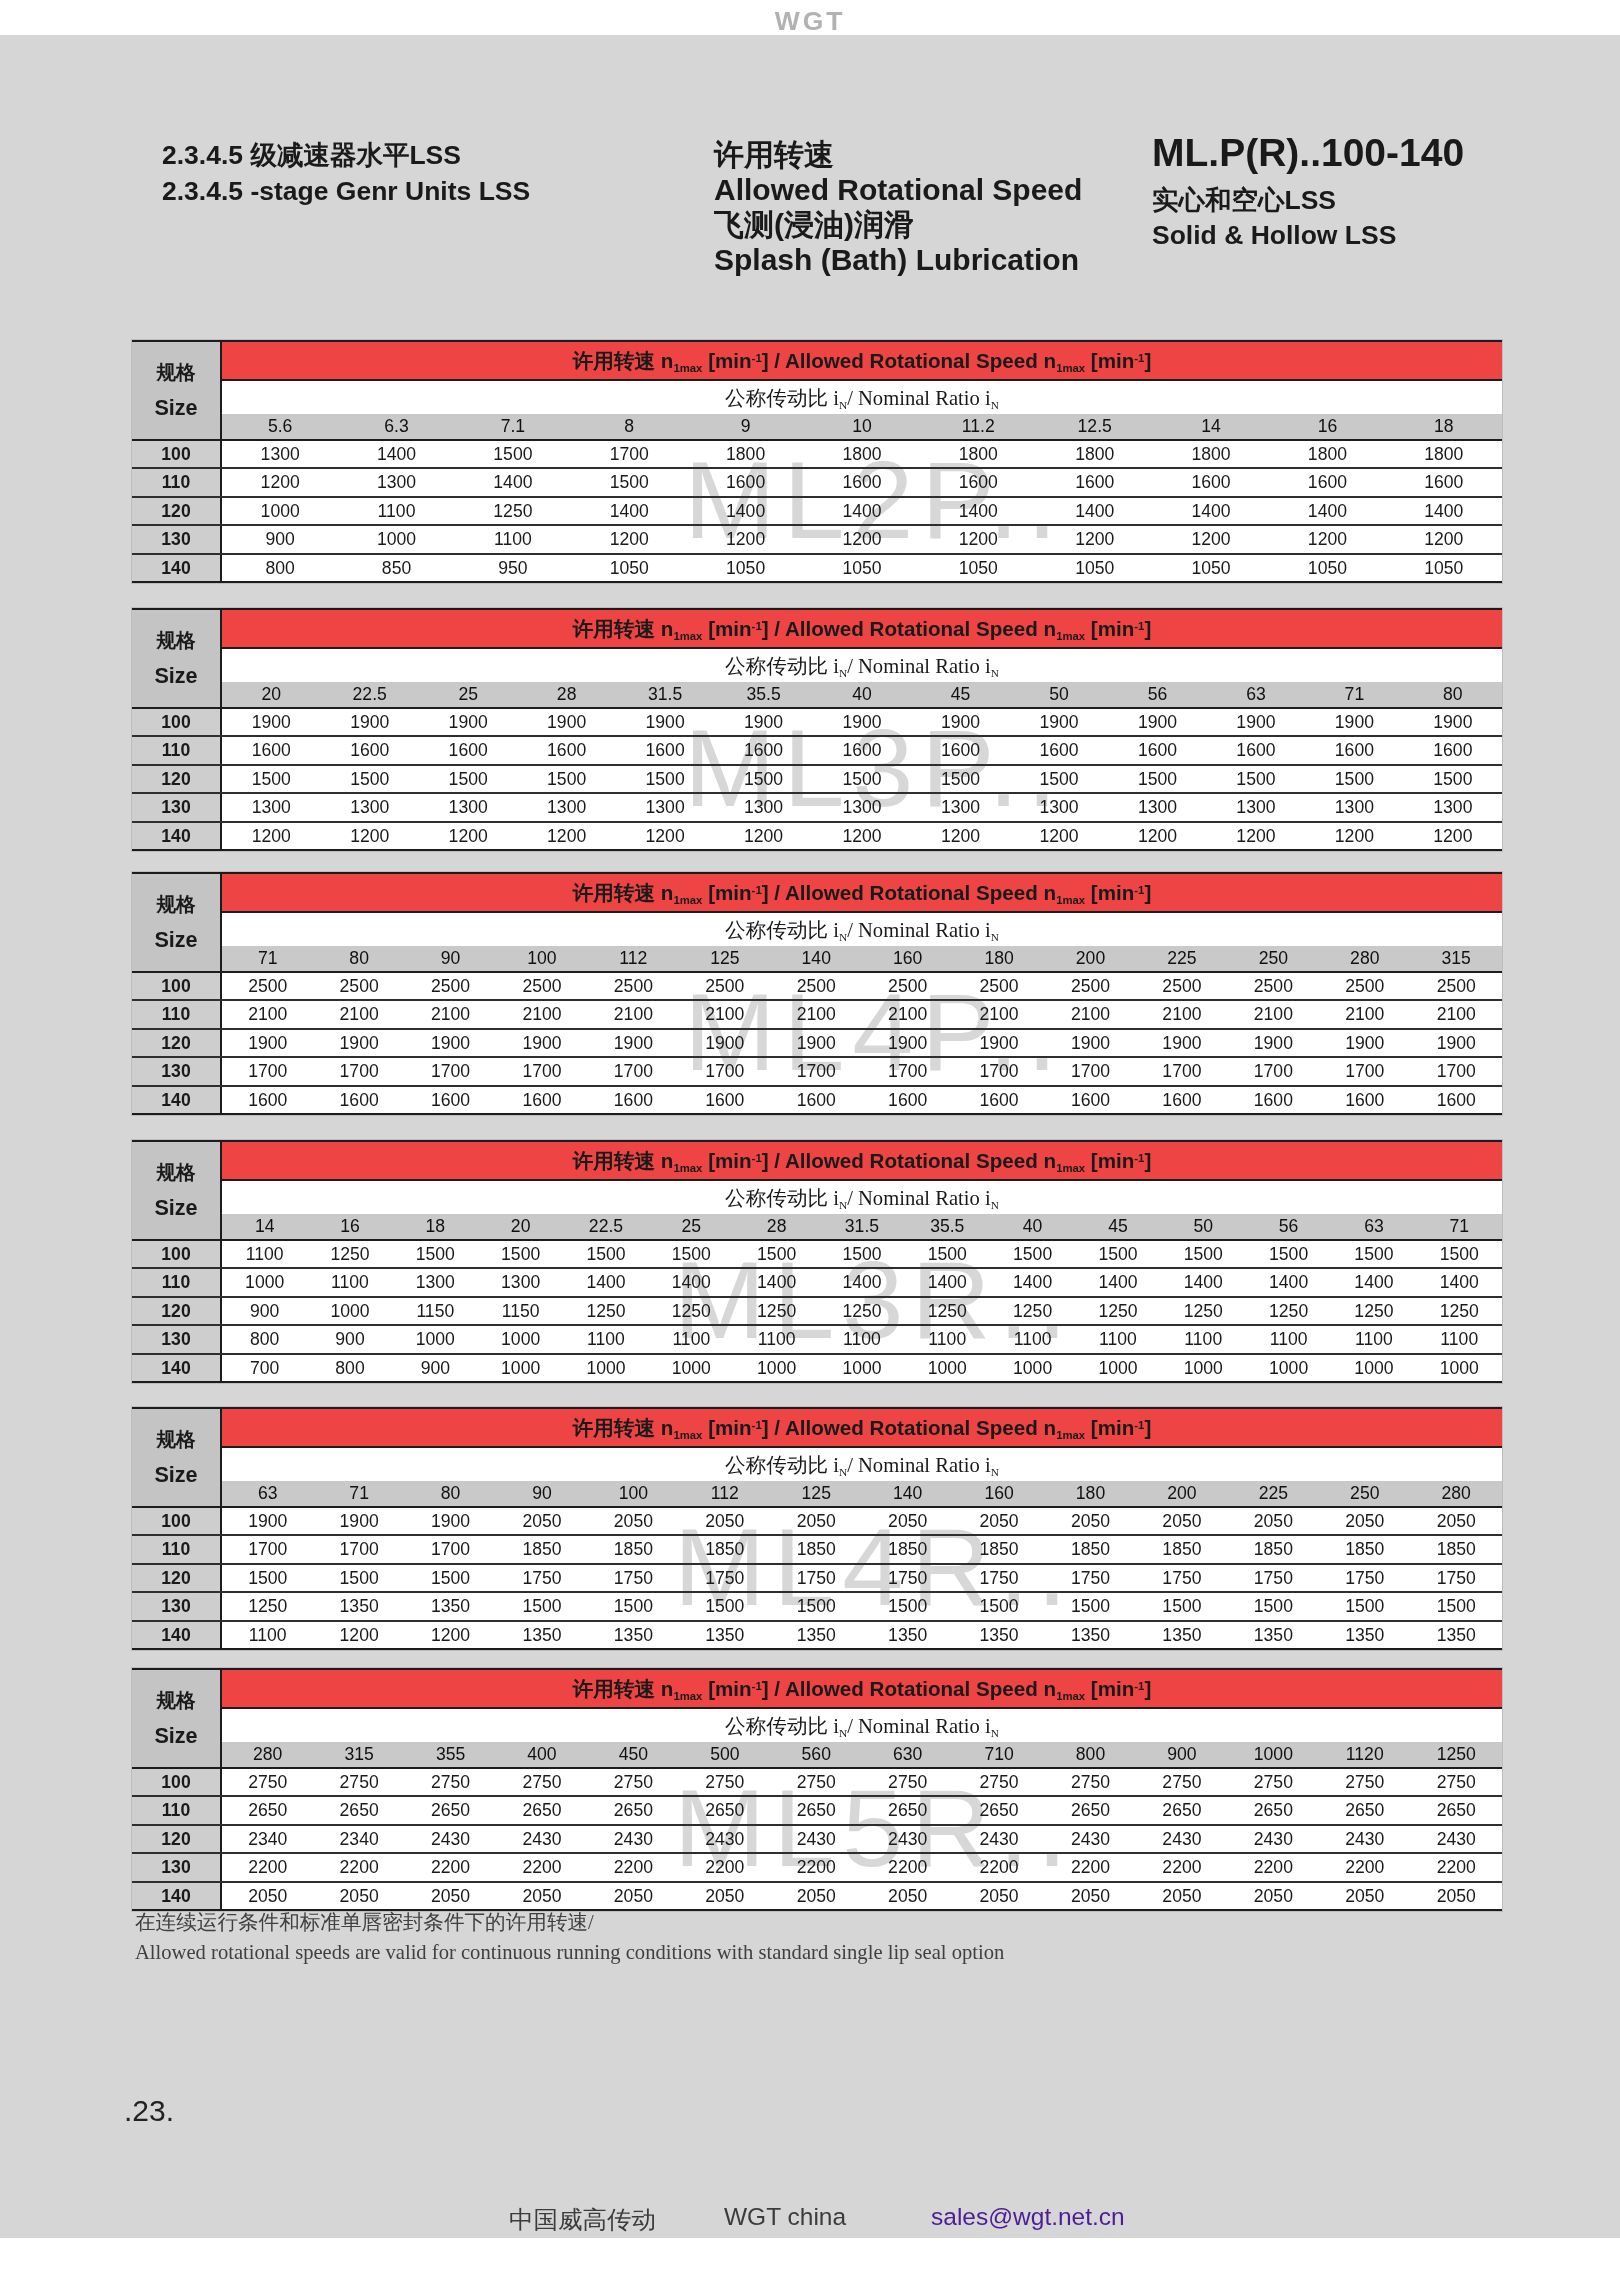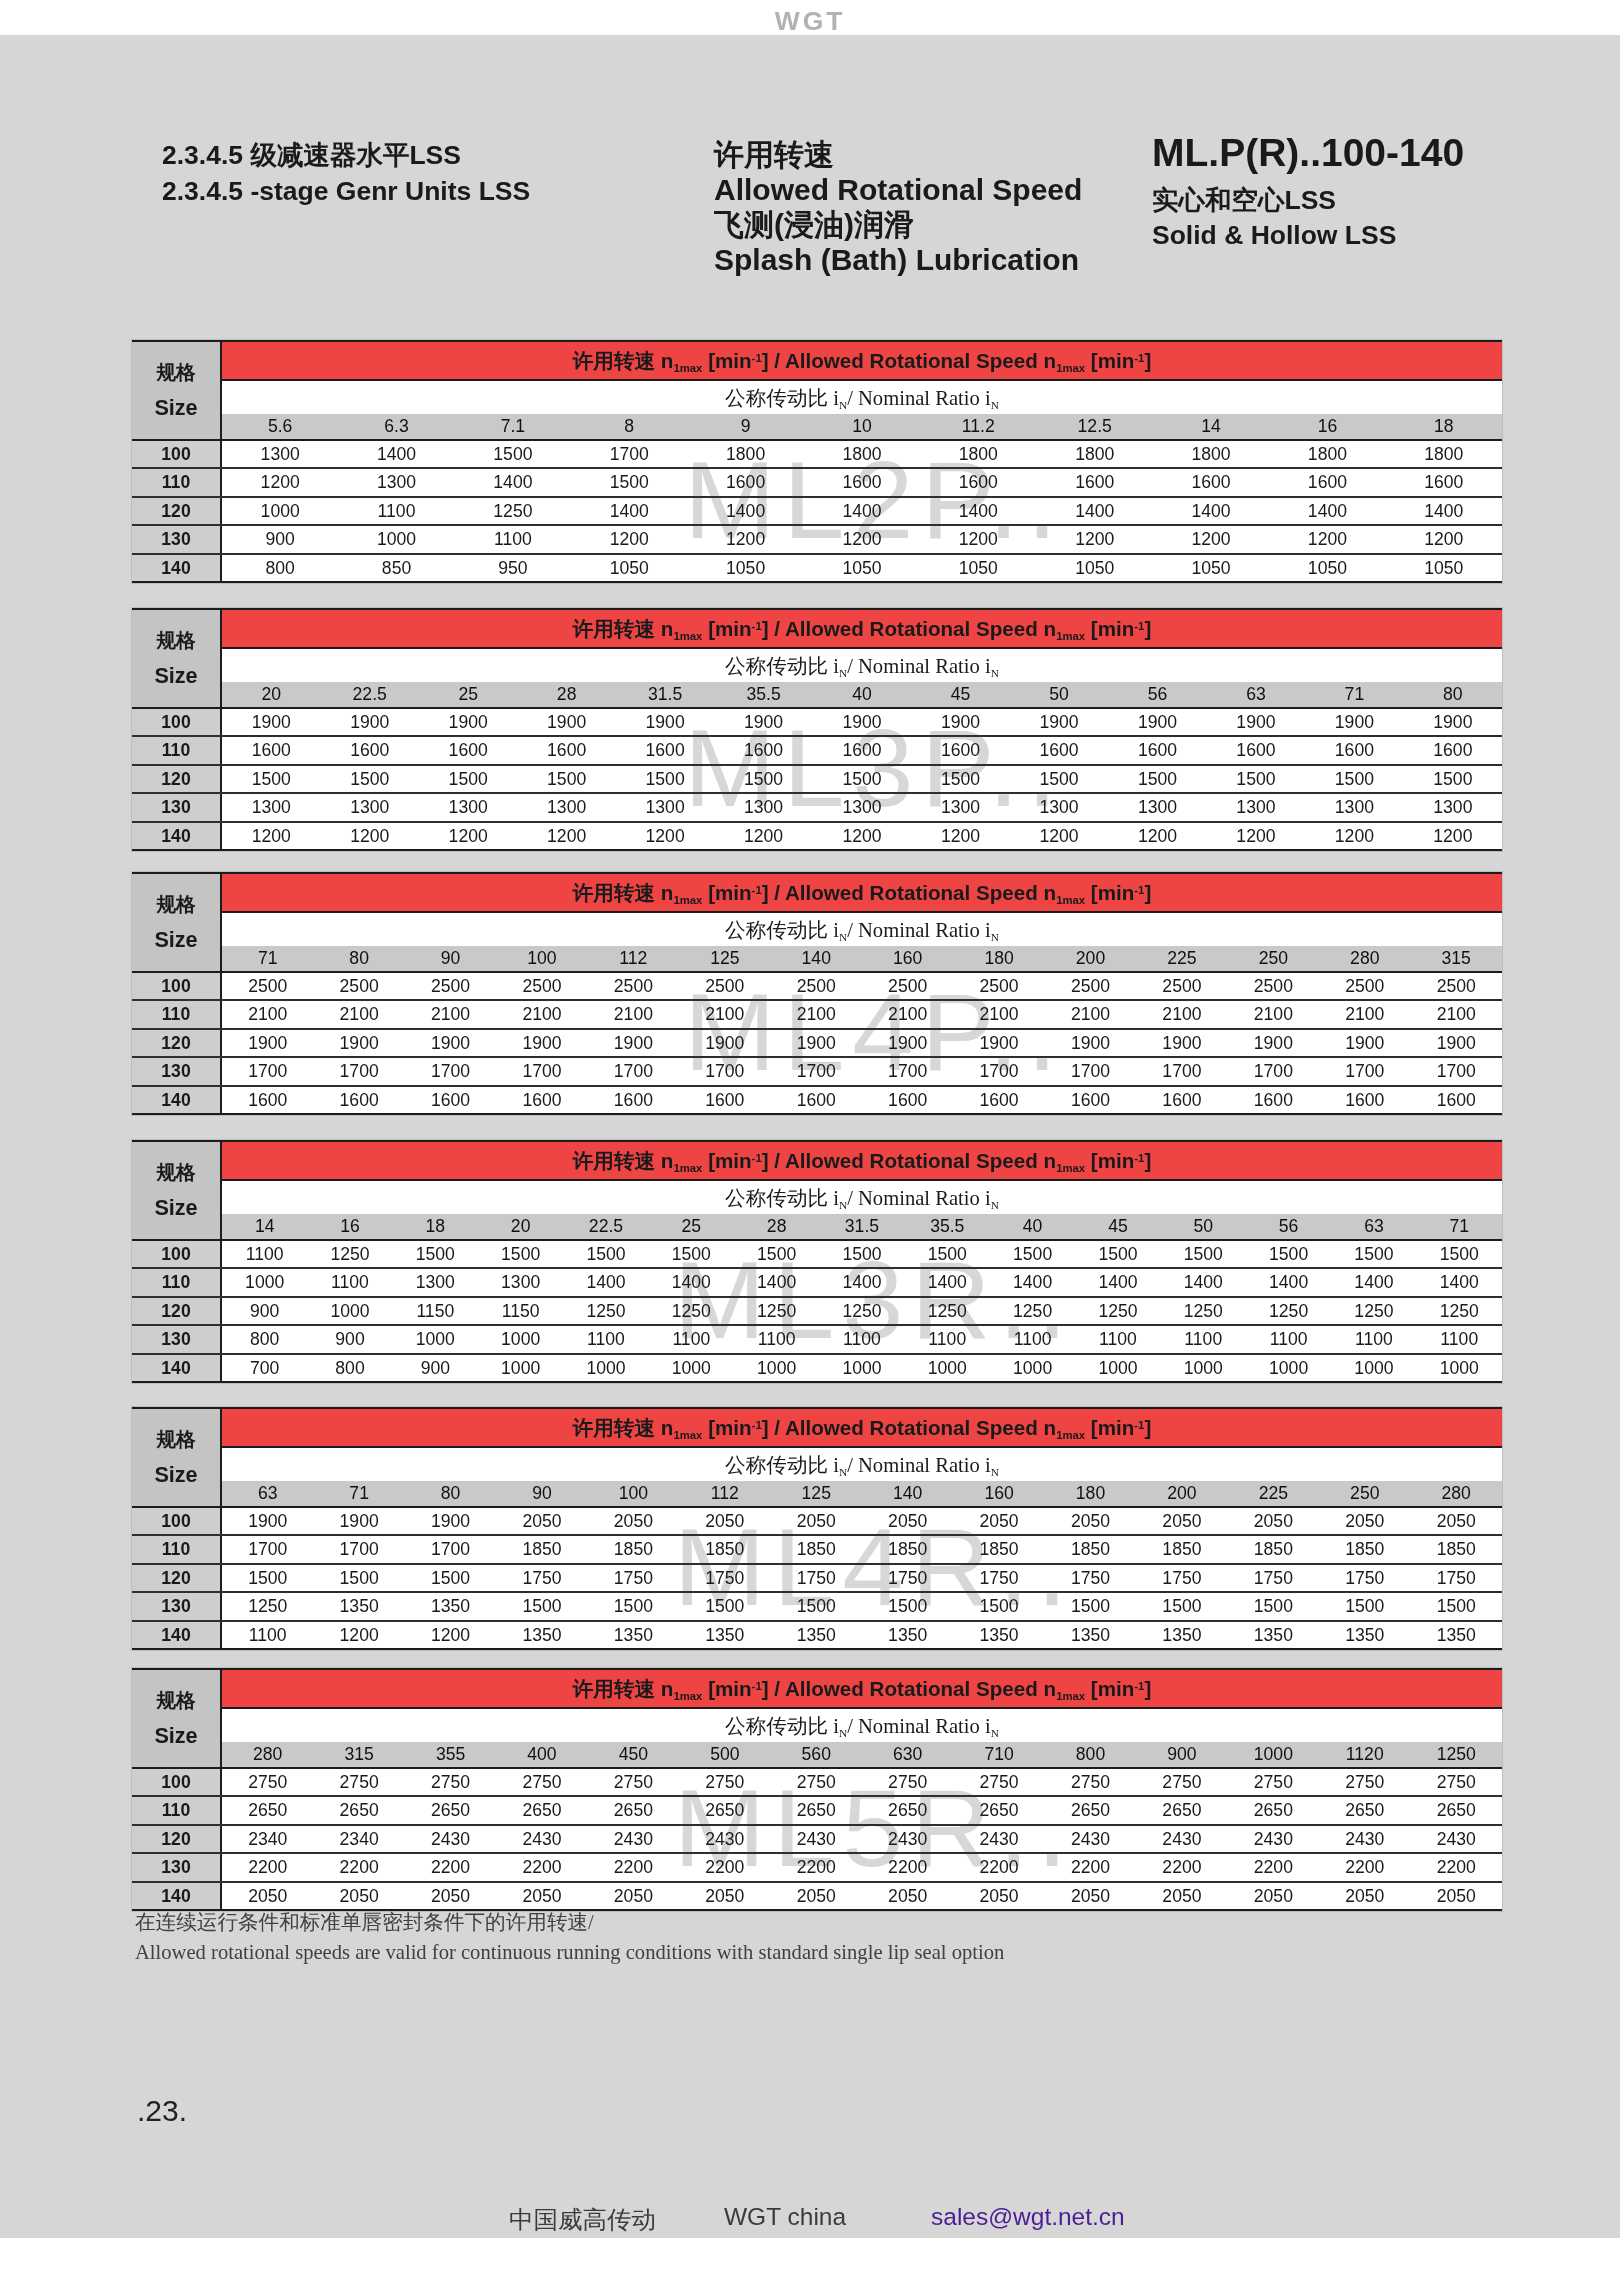--- a/index.html
+++ b/index.html
@@ -56,21 +56,21 @@
   .scell{
     width:88px;background:#cecece;border-right:2px solid #1c1c1c;
     font-weight:bold;text-align:center;line-height:26.5px;font-size:17.6px;
   }
   .vals{flex:1;display:flex;}
   .vcell{flex:1;text-align:center;line-height:26.5px;font-size:17.6px;}
   .sub{font-size:0.55em;vertical-align:-0.35em;}
   .sup{font-size:0.55em;vertical-align:0.5em;}
   
   .footnote{position:absolute;left:135px;top:1907px;font-family:"Liberation Serif",serif;font-size:20.6px;line-height:30px;color:#404040;}
-  .page-number{position:absolute;left:137px;top:2094px;font-size:30px;color:#222;}
+  .page-number{position:absolute;left:124px;top:2094px;font-size:30px;color:#222;}
   .footer-cn{position:absolute;left:509px;top:2203px;font-size:24.5px;color:#3c3c3c;}
   .footer-en{position:absolute;left:724px;top:2203px;font-size:24.5px;color:#3c3c3c;}
   .footer-email{position:absolute;left:931px;top:2203px;font-size:24.5px;color:#4c1d95;}
 </style>
 </head>
 <body>
 
 <div class="gray-area"></div>
 <div class="brand">WGT</div>
 

